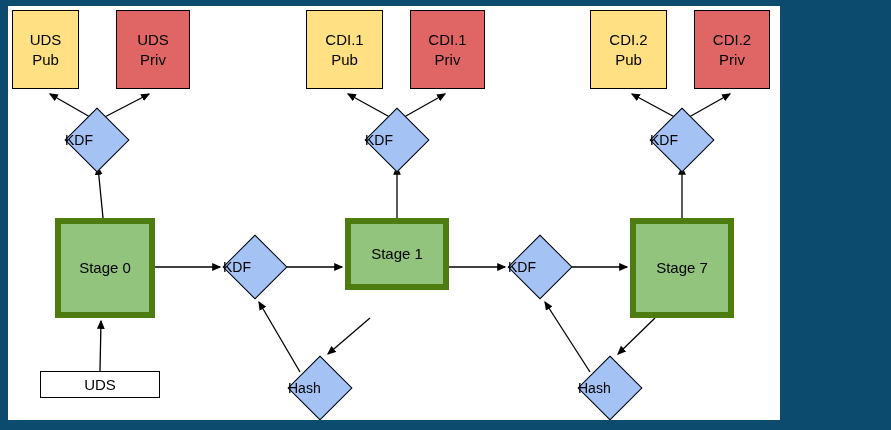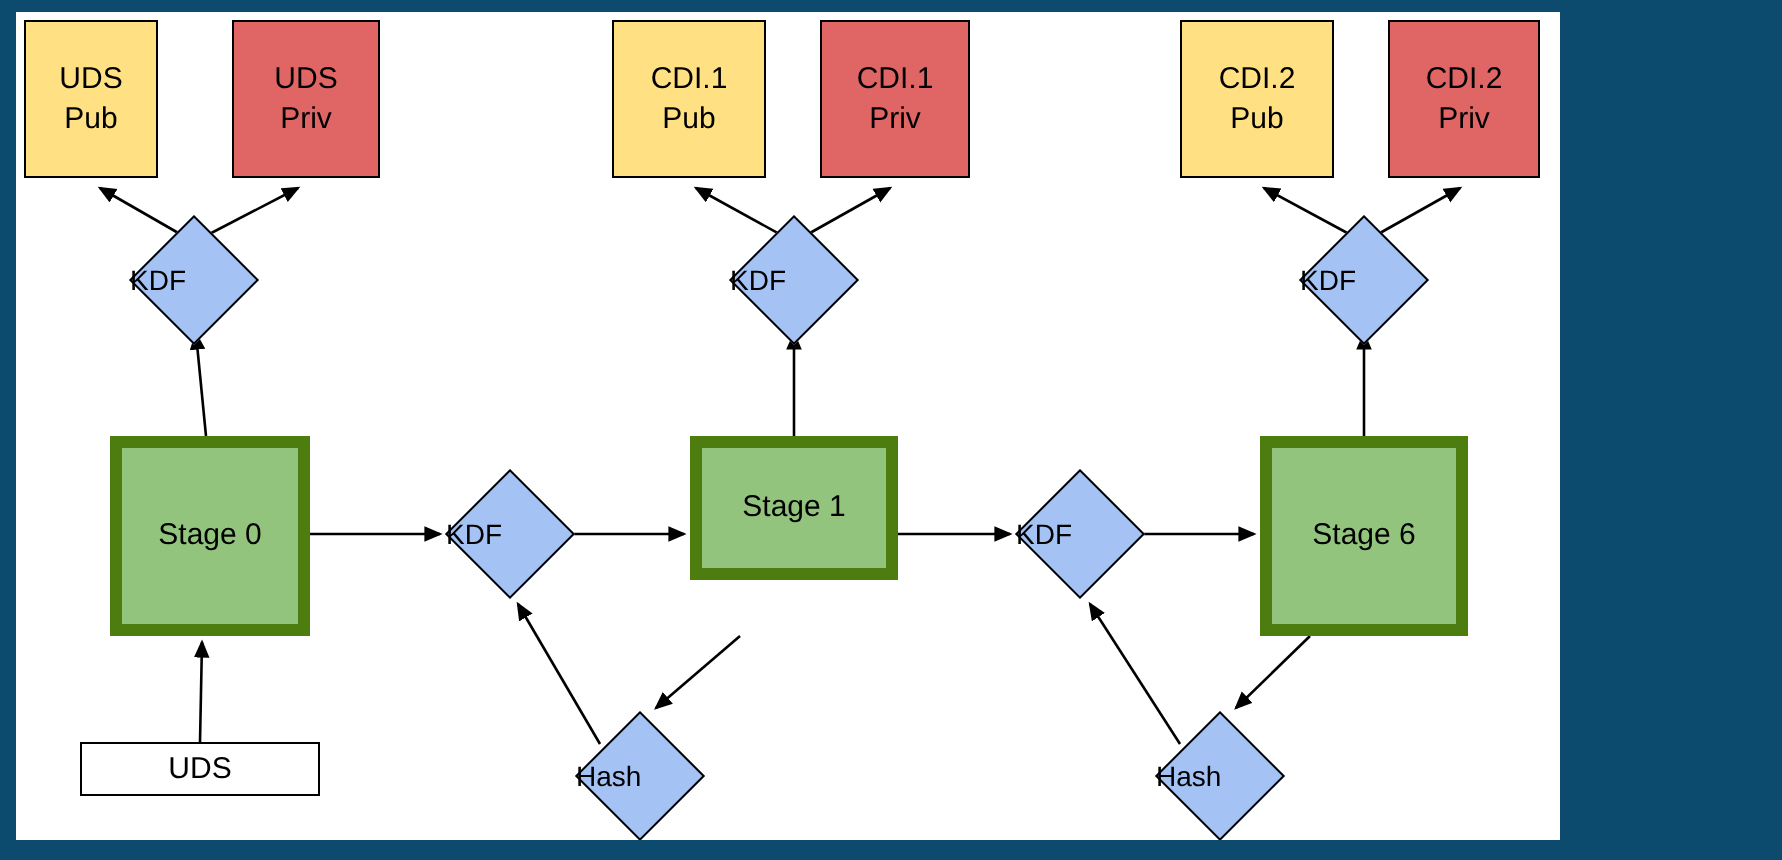--- a/index.html
+++ b/index.html
@@ -78,21 +78,21 @@
       <span class="dshape"></span>
       <span class="dlabel">KDF</span>
     </div>
     <div class="diamond" style="left:642px;top:102px">
       <span class="dshape"></span>
       <span class="dlabel">KDF</span>
     </div>
 
     <div class="node stage" style="left:47px;top:212px;width:100px;height:100px">Stage 0</div>
     <div class="node stage" style="left:337px;top:212px;width:104px;height:72px">Stage 1</div>
-    <div class="node stage" style="left:622px;top:212px;width:104px;height:100px">Stage 6</div>
+    <div class="node stage" style="left:622px;top:212px;width:104px;height:100px">Stage 7</div>
 
     <div class="diamond" style="left:215px;top:229px">
       <span class="dshape"></span>
       <span class="dlabel">KDF</span>
     </div>
     <div class="diamond" style="left:500px;top:229px">
       <span class="dshape"></span>
       <span class="dlabel">KDF</span>
     </div>
 

